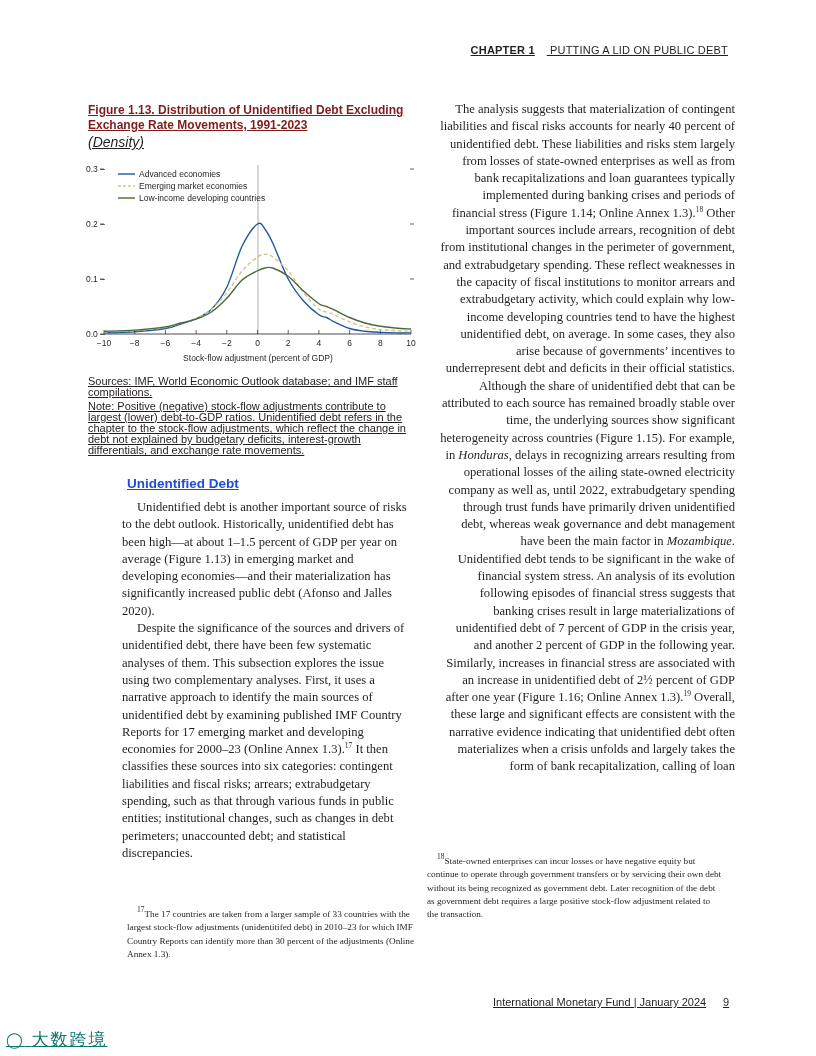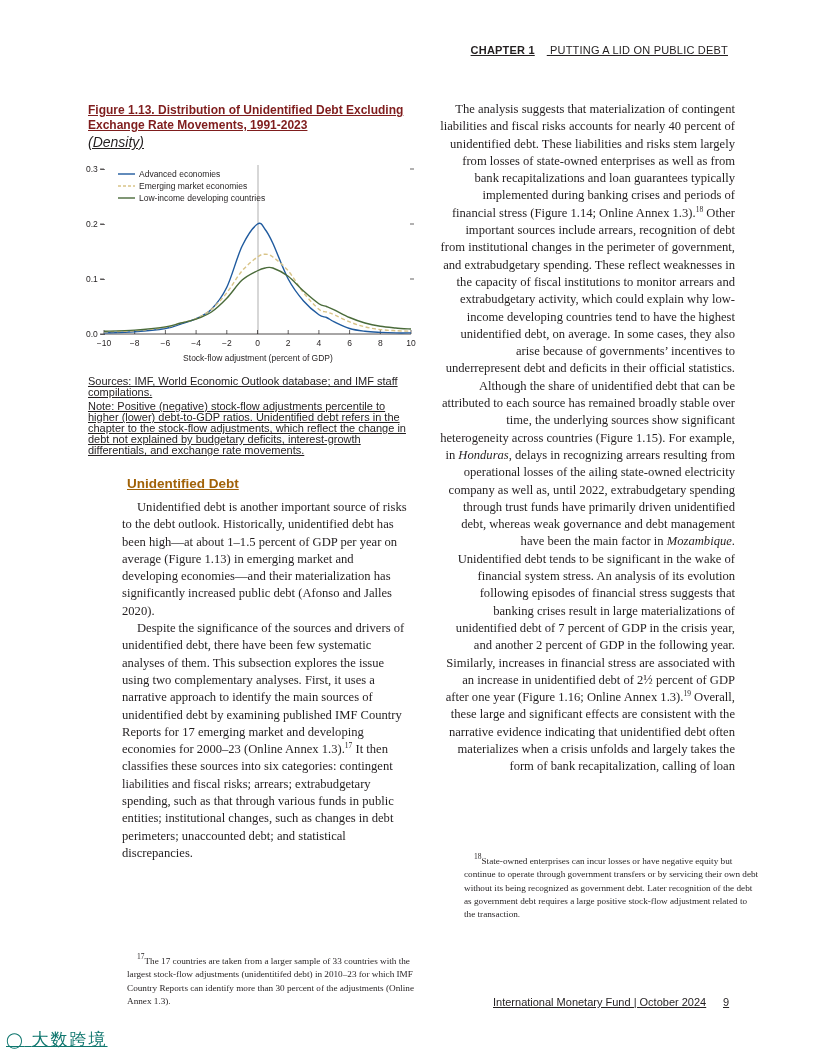--- a/index.html
+++ b/index.html
@@ -12,32 +12,32 @@
 
   .fig-title { position: absolute; left: 88px; top: 103px; width: 330px; font-size: 12px; font-weight: bold; color: #7f1d1d; line-height: 15px; }
   .fig-sub { position: absolute; left: 88px; top: 134px; font-size: 14px; font-style: italic; color: #231f20; }
 
   .chart { position: absolute; left: 80px; top: 155px; width: 340px; height: 215px; }
   .chart text { font-family: "Liberation Sans", "DejaVu Sans", sans-serif; }
 
   .fig-notes { position: absolute; left: 88px; top: 376px; width: 330px; font-size: 11px; line-height: 11px; }
   .fig-notes p { margin: 0 0 3px 0; }
 
-  .section-head { position: absolute; left: 127px; top: 476px; font-size: 13.5px; font-weight: bold; color: #a16207; }
+  .section-head { position: absolute; left: 127px; top: 476px; font-size: 13.5px; font-weight: bold; color: #1d4ed8; }
 
   .col { position: absolute; font-size: 12.6px; line-height: 17.3px; text-align: left; }
   .col p { margin: 0; text-indent: 15px; }
   .col-left { left: 122px; top: 499px; width: 285px; }
   .col-right { left: 440px; top: 101px; width: 295px; text-align: right; }
   sup { font-size: 7.5px; line-height: 0; vertical-align: 5px; }
 
   .fn { position: absolute; font-size: 9.2px; line-height: 13.3px; }
   .fn p { margin: 0; text-indent: 10px; }
-  .fn-left { left: 127px; top: 955px; width: 290px; }
-  .fn-right { left: 464px; top: 855px; width: 295px; }
+  .fn-left { left: 127px; top: 908px; width: 290px; }
+  .fn-right { left: 427px; top: 855px; width: 295px; }
 
   .footer { position: absolute; top: 996px; left: 493px; font-size: 11px; }
   .page-num { position: absolute; top: 996px; left: 723px; font-size: 11px; }
 
   .watermark { position: absolute; left: 6px; top: 1028px; font-size: 17px; color: #0f766e; letter-spacing: 2px; }
 </style>
 </head>
 <body>
 
 <div class="running-head sans">
@@ -107,21 +107,21 @@
     <text id="lt0" x="59" y="22">Advanced economies</text>
     <line id="lg1" x1="38" y1="31" x2="55" y2="31" stroke-width="1.4" stroke-dasharray="3,2" stroke="#d9c488"></line>
     <text id="lt1" x="59" y="34">Emerging market economies</text>
     <line id="lg2" x1="38" y1="43" x2="55" y2="43" stroke-width="1.4" stroke="#4a6b3a"></line>
     <text id="lt2" x="59" y="46">Low-income developing countries</text>
   </g>
 </svg>
 
 <div class="fig-notes sans">
   <p>Sources: IMF, World Economic Outlook database; and IMF staff compilations.</p>
-  <p>Note: Positive (negative) stock-flow adjustments percentile to higher (lower) debt-to-GDP ratios. Unidentified debt refers in the chapter to the stock-flow adjustments, which reflect the change in debt not explained by budgetary deficits, interest-growth differentials, and exchange rate movements.</p>
+  <p>Note: Positive (negative) stock-flow adjustments contribute to largest (lower) debt-to-GDP ratios. Unidentified debt refers in the chapter to the stock-flow adjustments, which reflect the change in debt not explained by budgetary deficits, interest-growth differentials, and exchange rate movements.</p>
 </div>
 
 <div class="section-head sans">Unidentified Debt</div>
 
 <div class="col col-left serif">
   <p>Unidentified debt is another important source of risks to the debt outlook. Historically, unidentified debt has been high—at about 1–1.5 percent of GDP per year on average (Figure 1.13) in emerging market and developing economies—and their materialization has significantly increased public debt (Afonso and Jalles 2020).</p>
   <p><span>Despite the significance of the sources and drivers of unidentified debt, there have been few systematic analyses of them. This subsection explores the issue using two complementary analyses. First, it uses a narrative approach to identify the main sources of unidentified debt by examining published IMF Country Reports for 17 emerging market and developing economies for 2000–23 (Online Annex 1.3).</span><sup>17</sup><span> It then classifies these sources into six categories: contingent liabilities and fiscal risks; arrears; extrabudgetary spending, such as that through various funds in public entities; institutional changes, such as changes in debt perimeters; unaccounted debt; and statistical discrepancies.</span></p>
 </div>
 
 <div class="col col-right serif">
@@ -130,19 +130,19 @@
   <p><span>Unidentified debt tends to be significant in the wake of financial system stress. An analysis of its evolution following episodes of financial stress suggests that banking crises result in large materializations of unidentified debt of 7 percent of GDP in the crisis year, and another 2 percent of GDP in the following year. Similarly, increases in financial stress are associated with an increase in unidentified debt of 2½ percent of GDP after one year (Figure 1.16; Online Annex 1.3).</span><sup>19</sup><span> Overall, these large and significant effects are consistent with the narrative evidence indicating that unidentified debt often materializes when a crisis unfolds and largely takes the form of bank recapitalization, calling of loan</span></p>
 </div>
 
 <div class="fn fn-left serif">
   <p><sup>17</sup><span>The 17 countries are taken from a larger sample of 33 countries with the largest stock-flow adjustments (unidentitifed debt) in 2010–23 for which IMF Country Reports can identify more than 30 percent of the adjustments (Online Annex 1.3).</span></p>
 </div>
 <div class="fn fn-right serif">
   <p><sup>18</sup><span>State-owned enterprises can incur losses or have negative equity but continue to operate through government transfers or by servicing their own debt without its being recognized as government debt. Later recognition of the debt as government debt requires a large positive stock-flow adjustment related to the transaction.</span></p>
 </div>
 
-<div class="footer sans">International Monetary Fund | October 2024</div>
+<div class="footer sans">International Monetary Fund | January 2024</div>
 <div class="page-num sans">9</div>
 
 <div class="watermark sans">
   <span style="font-size:15px;">◯</span>
   <span>大数跨境</span>
 </div>
 
 </body></html>

